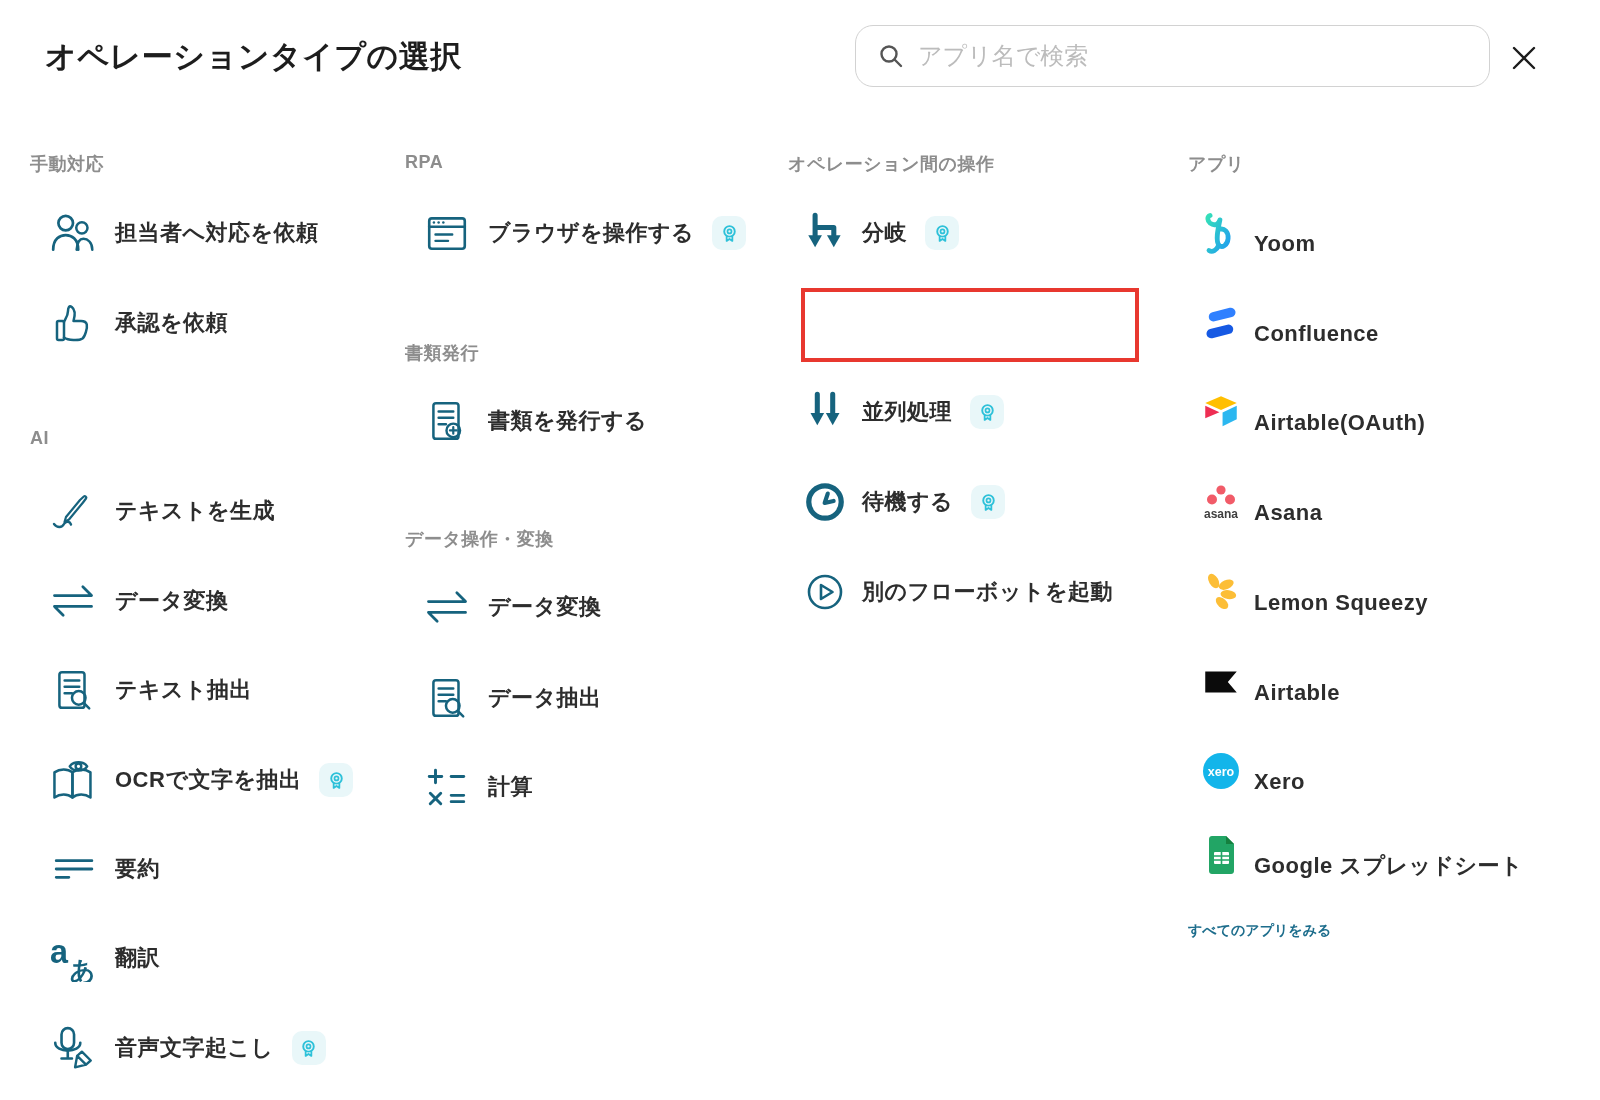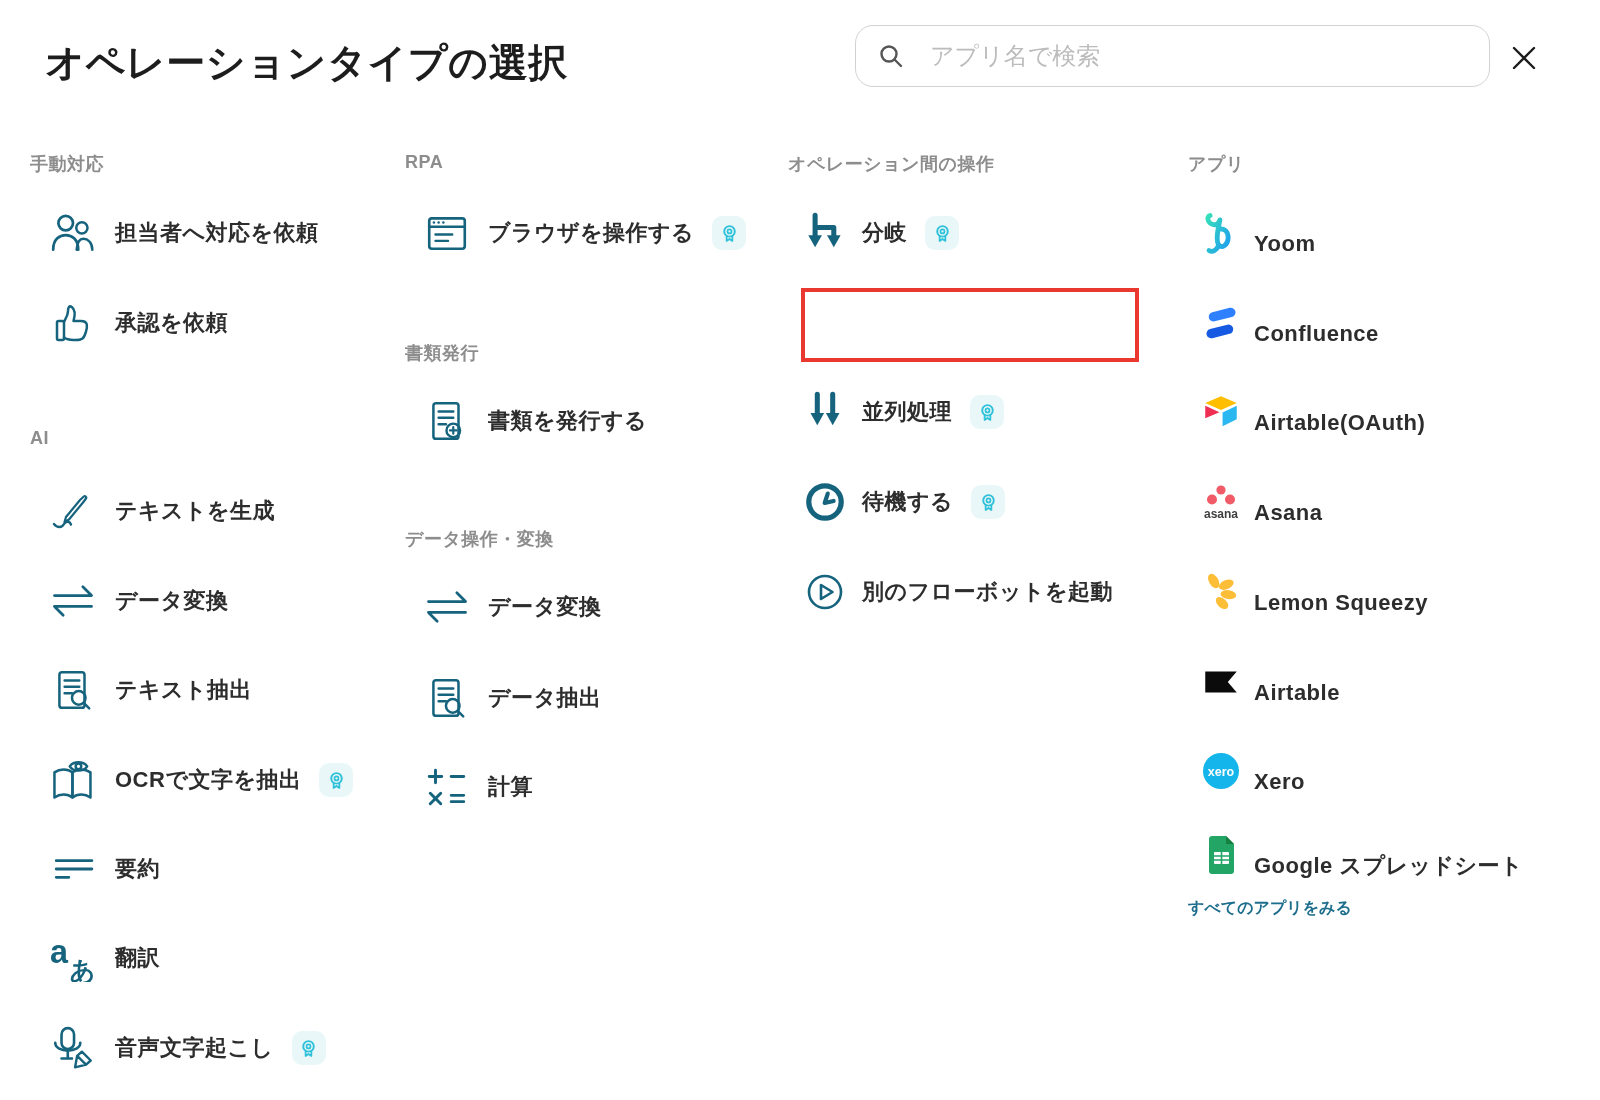--- a/index.html
+++ b/index.html
@@ -1,36 +1,36 @@
 <!DOCTYPE html>
 <html><head>
 <meta charset="utf-8">
 <style>
   html,body{margin:0;padding:0;background:#ffffff;}
   #canvas{position:relative;width:1600px;height:1100px;background:#ffffff;overflow:hidden;
           font-family:"Liberation Sans","DejaVu Sans",sans-serif;}
-  .page-title{position:absolute;left:45px;top:36px;font-size:39px;font-weight:700;color:#1d1d1d;letter-spacing:.5px;}
+  .page-title{position:absolute;left:45px;top:36px;font-size:31px;font-weight:700;color:#1d1d1d;letter-spacing:.5px;}
   .search-wrap{position:absolute;left:855px;top:25px;width:635px;height:62px;border:1.5px solid #d2d2d2;
                border-radius:18px;display:flex;align-items:center;box-sizing:border-box;background:#fff;}
   .search-wrap svg{margin-left:22px;flex:0 0 auto;}
   .search-input{border:none;outline:none;flex:1;height:100%;font-size:24px;color:#333;background:transparent;
-                margin-left:24px;font-family:inherit;border-radius:18px;}
+                margin-left:12px;font-family:inherit;border-radius:18px;}
   .search-input::placeholder{color:#bcbcbc;}
   .close-btn{position:absolute;left:1504px;top:38px;width:40px;height:40px;border:none;background:transparent;
              cursor:pointer;display:flex;align-items:center;justify-content:center;padding:0;}
   .sec-header{position:absolute;font-size:18px;font-weight:600;color:#8d8d8d;letter-spacing:.5px;}
   .row{position:absolute;height:90px;display:flex;align-items:center;cursor:pointer;}
   .icon-box{display:flex;align-items:center;justify-content:center;flex:0 0 auto;}
   .label{font-size:22px;font-weight:600;color:#2d2d2d;white-space:nowrap;letter-spacing:.5px;}
   .app .label{font-weight:700;margin-top:21px;}
   .badge{width:34px;height:34px;border-radius:10px;background:#e9f7f9;display:flex;align-items:center;
          justify-content:center;margin-left:18px;flex:0 0 auto;}
   .highlight-box{position:absolute;left:801px;top:288px;width:338px;height:74px;border:4px solid #e8382f;
                  box-sizing:border-box;pointer-events:none;}
-  .view-all{position:absolute;left:1188px;top:898px;font-size:16px;font-weight:700;color:#1d6d8c;cursor:pointer;}
+  .view-all{position:absolute;left:1188px;top:922px;font-size:14px;font-weight:700;color:#1d6d8c;cursor:pointer;}
   .tl{stroke:#16637e;fill:none;stroke-linecap:round;stroke-linejoin:round;}
   text.tl2{fill:#16637e;stroke:none;font-family:"Liberation Sans","DejaVu Sans",sans-serif;}
 </style>
 </head>
 <body>
 
 <div id="canvas">
 
   <div class="page-title">オペレーションタイプの選択</div>
 

